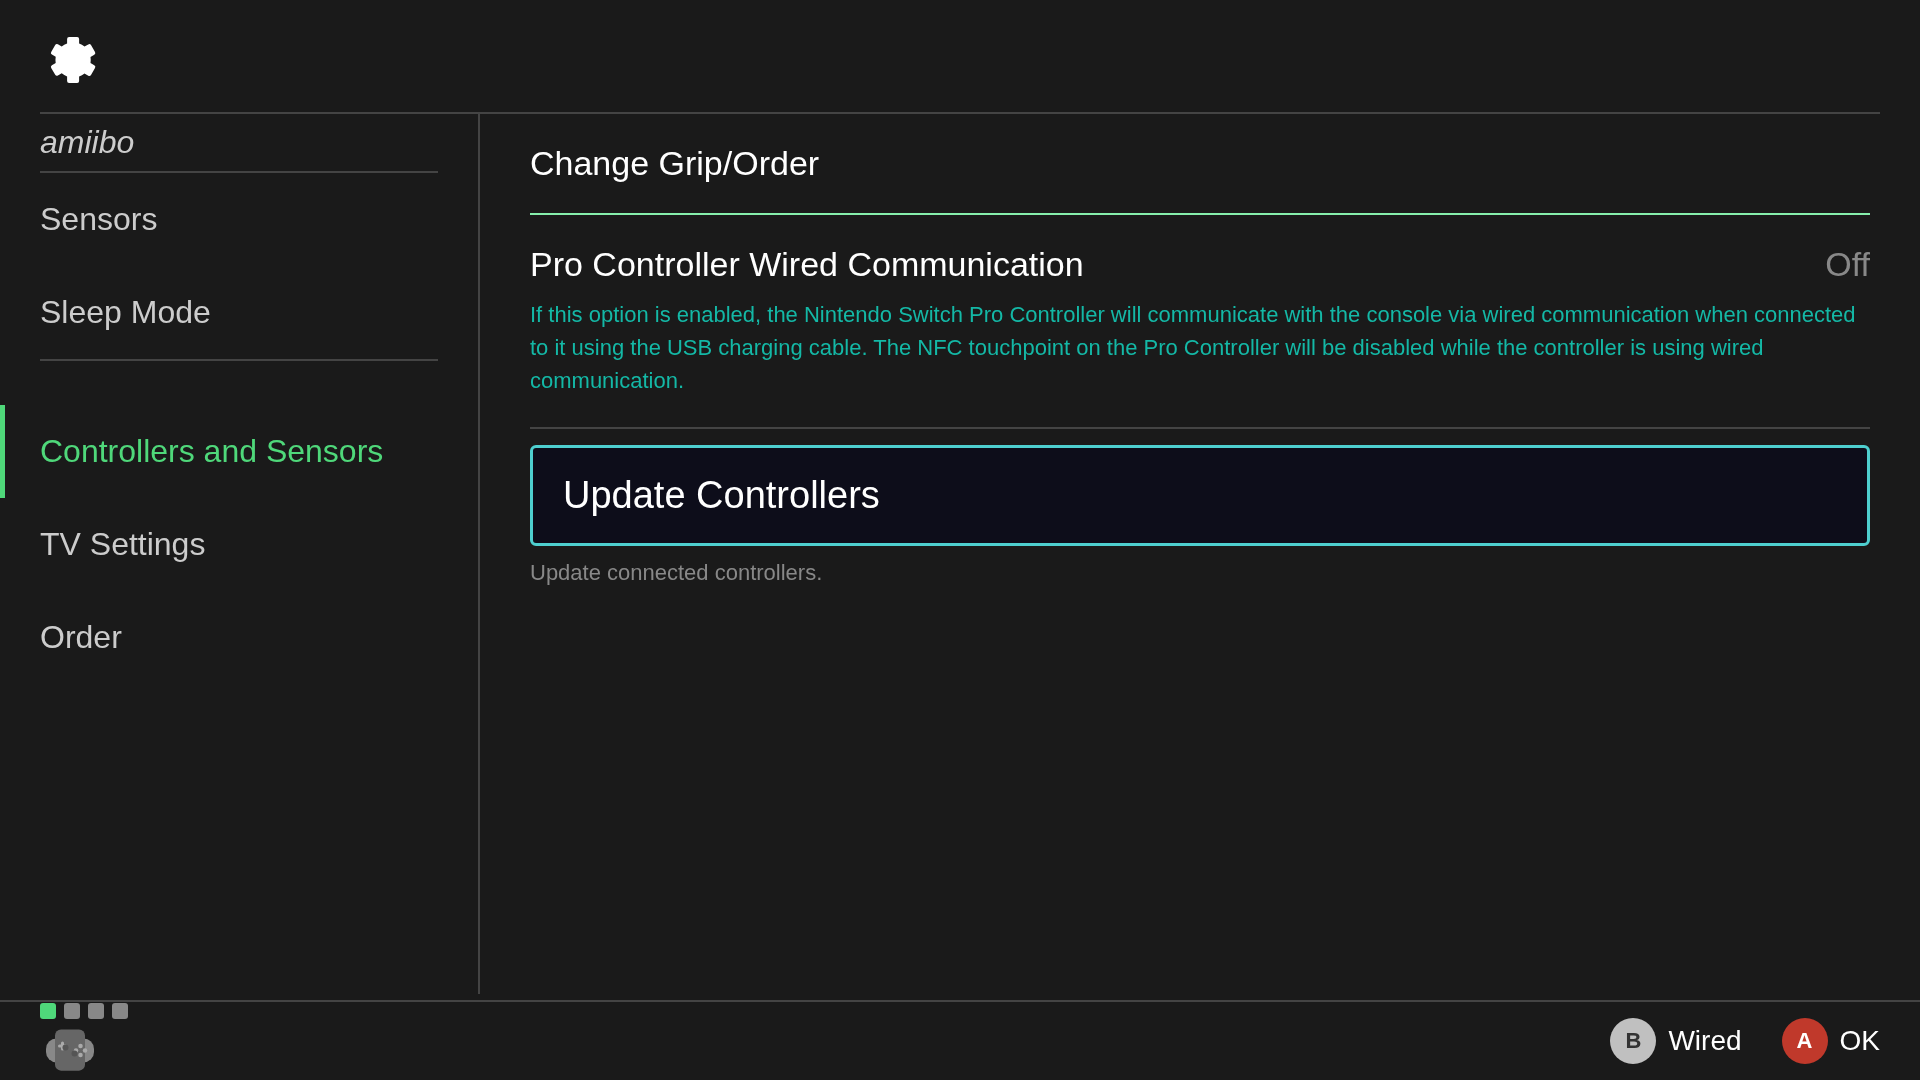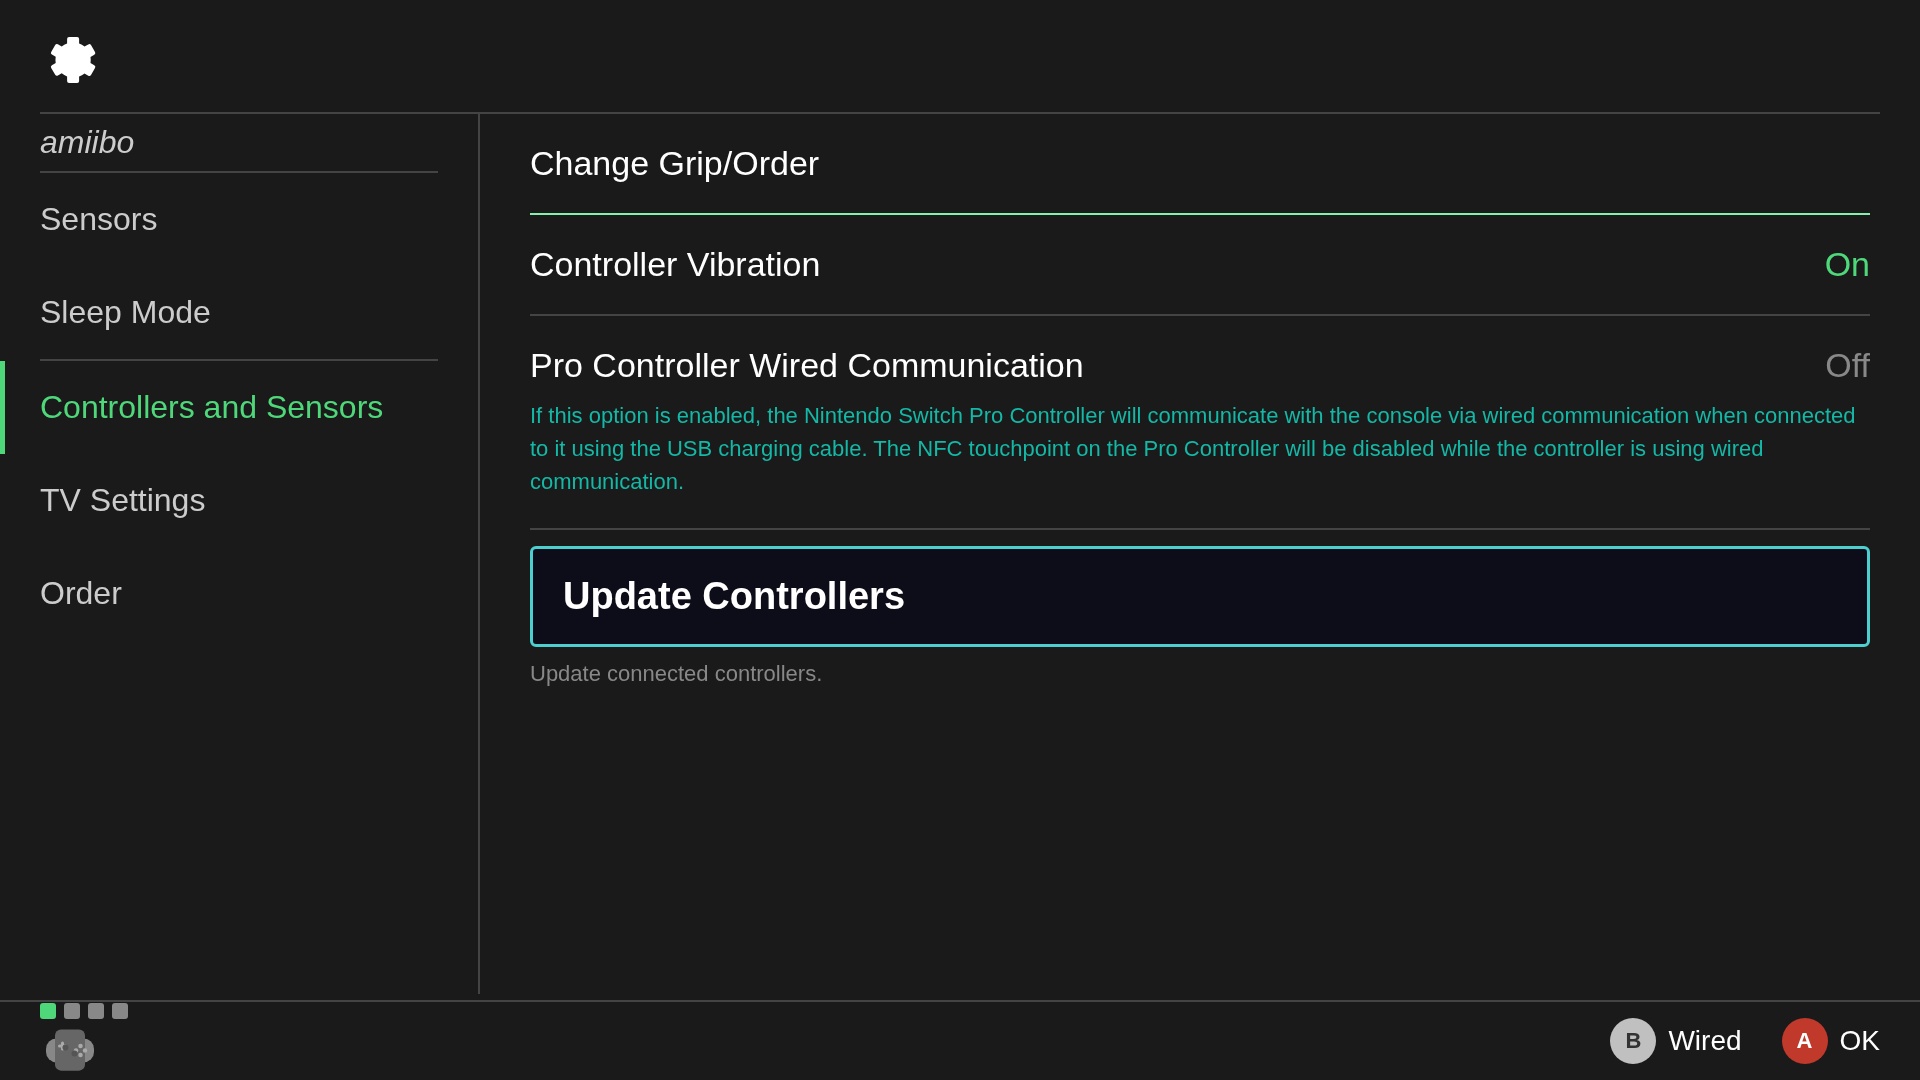--- a/index.html
+++ b/index.html
@@ -64,20 +64,21 @@
       font-size: 32px;
       font-weight: 400;
       color: #cccccc;
       cursor: pointer;
       position: relative;
     }
 
     .sidebar-item.active {
       color: #4fd87a;
       font-weight: 500;
+      margin-top: 44px;
     }
 
     .sidebar-item.active::before {
       content: '';
       position: absolute;
       left: 0;
       top: 0;
       bottom: 0;
       width: 5px;
       background: #4fd87a;
@@ -137,21 +138,21 @@
     .content-item-highlighted {
       border: 3px solid #4ecfcf;
       border-radius: 6px;
       padding: 26px 30px;
       background: #0d0d1a;
       margin: 10px 0;
     }
 
     .content-item-highlighted .content-item-label {
       font-size: 38px;
-      font-weight: 700;
+      font-weight: 400;
     }
 
     .highlighted-description {
       font-size: 22px;
       color: #888888;
       margin-top: 14px;
       padding: 0 0 10px 0;
     }
 
     
@@ -298,26 +299,20 @@
     </div>
 
   </div>
 
   <div class="content">
 
     <div class="content-top">
       <div class="content-top-label">Change Grip/Order</div>
     </div>
 
-    <div class="content-item">
-      <div class="content-item-row">
-        <span class="content-item-label">Controller Vibration</span>
-        <span class="content-item-value on">On</span>
-      </div>
-    </div>
 
     <div class="content-item">
       <div class="content-item-row">
         <span class="content-item-label">Pro Controller Wired Communication</span>
         <span class="content-item-value off">Off</span>
       </div>
       <div class="content-item-description">If this option is enabled, the Nintendo Switch Pro Controller will communicate with the console via wired communication when connected to it using the USB charging cable. The NFC touchpoint on the Pro Controller will be disabled while the controller is using wired communication.</div>
     </div>
 
     <div style="margin-top: 16px;">

